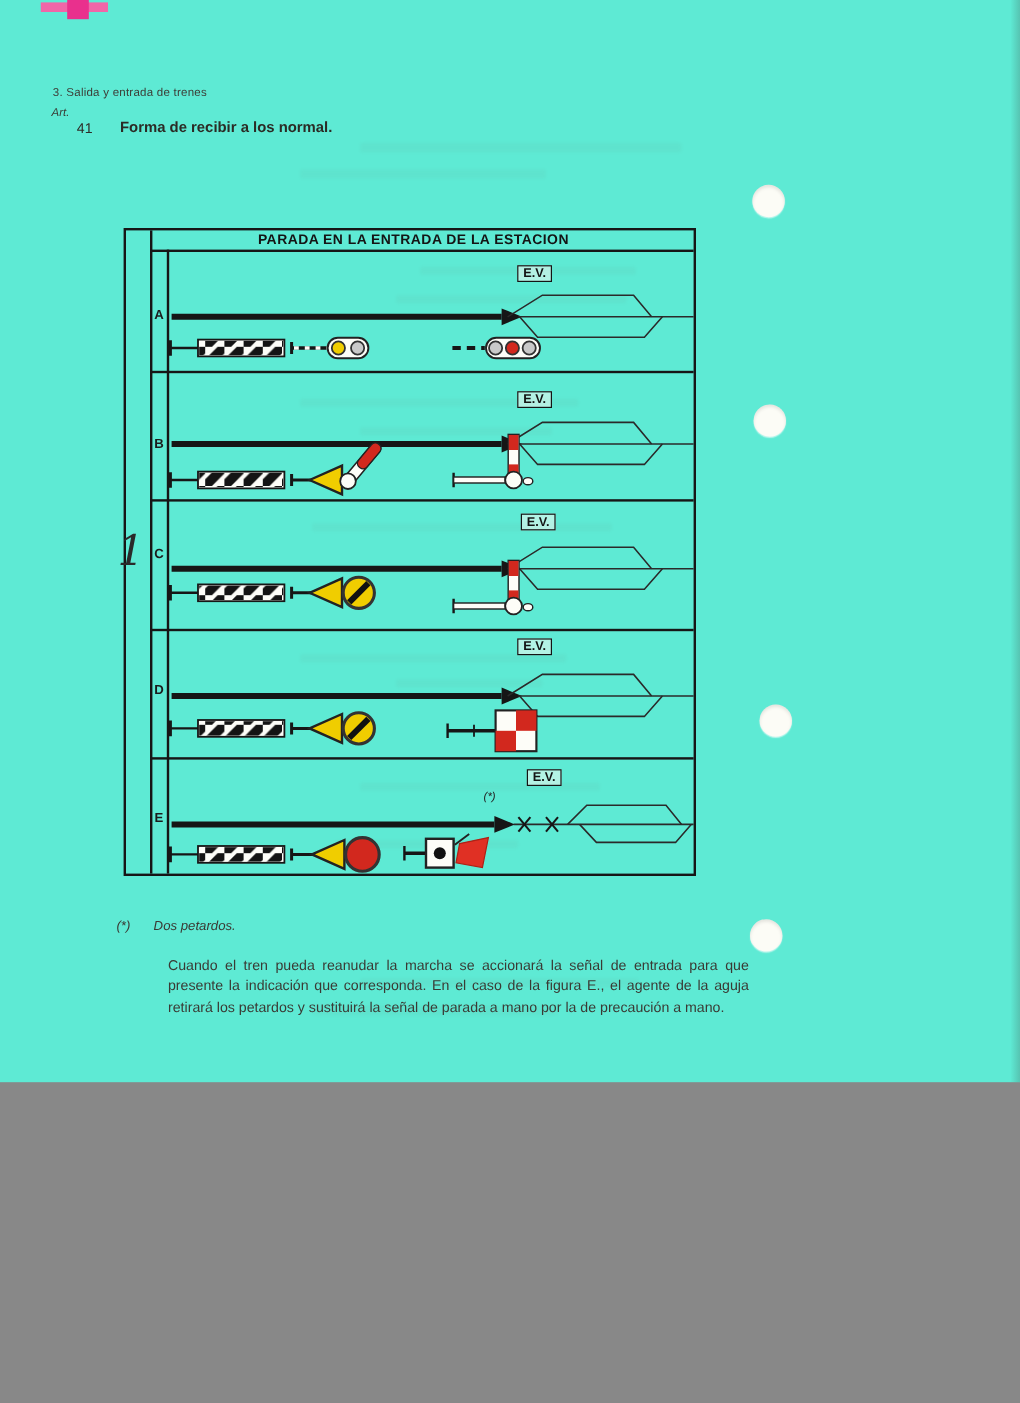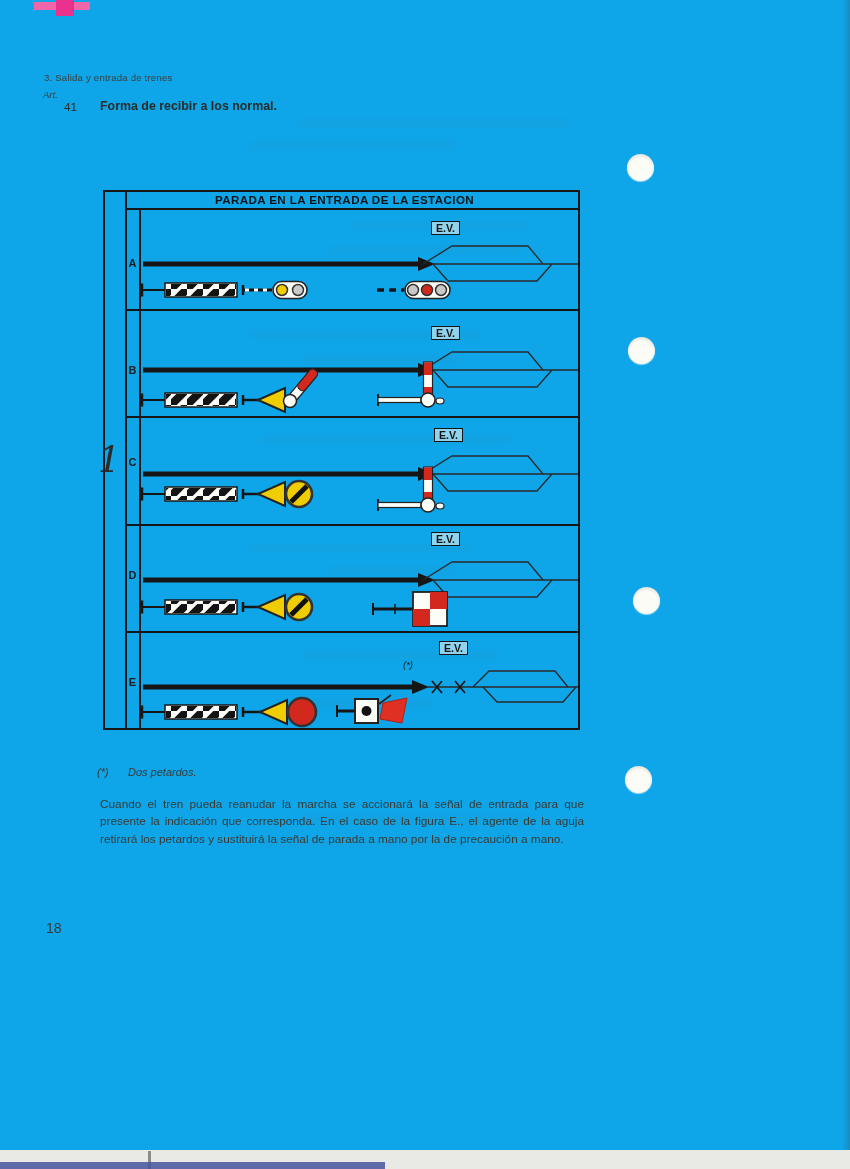--- a/index.html
+++ b/index.html
@@ -1,33 +1,33 @@
 <!DOCTYPE html>
 <html><head>
 <meta charset="utf-8">
 <style>
   html,body{margin:0;padding:0;background:#888;}
-  .sheet{position:relative;width:850px;height:1169px;background:#0ea5e9;overflow:hidden;
+  .sheet{position:relative;width:850px;height:902px;background:#5eead4;overflow:hidden;
          font-family:"Liberation Sans","DejaVu Sans",sans-serif;color:#35352f;}
   .right-strip{position:absolute;left:683px;top:0;width:167px;height:1169px;
 novelty     background:linear-gradient(90deg,#f1f1e7 0,#f9f9f1 14px,#f9f9f1 100%);}
   .hole{position:absolute;width:27px;height:27px;border-radius:50%;background:#fcfcf6;
         box-shadow:inset 0 2px 3px rgba(0,0,0,.10), 0 1px 1px rgba(255,255,255,.6);}
   .edge-shadow{position:absolute;top:0;bottom:0;left:842px;width:8px;
         background:linear-gradient(90deg,rgba(0,0,0,0),rgba(60,60,55,.22));}
   .mark{position:absolute;}
   .ghost{position:absolute;background:#6e7e6e;opacity:.055;filter:blur(1.5px);border-radius:2px;}
   .running-header{position:absolute;left:44px;top:72px;font-size:9.6px;letter-spacing:.2px;color:#3d3d37;}
   .art-label{position:absolute;left:43px;top:89px;font-size:9.5px;font-style:italic;color:#3a3a34;}
   .art-number{position:absolute;left:64px;top:100px;font-size:11.8px;font-weight:normal;color:#2e2e28;}
   .title{position:absolute;left:100px;top:99px;font-size:12.4px;font-weight:bold;color:#2b2b25;}
   .para{position:absolute;left:100px;width:484px;font-size:11.8px;line-height:17.3px;
         text-align:justify;color:#3a3a34;}
   .intro{top:127px;}
-  .closing{top:796px;}
+  .closing{top:796px;margin-left:40px;}
   .footnote{position:absolute;top:766px;font-size:11px;font-style:italic;color:#3a3a34;}
   .fn-marker{left:97px;}
   .fn-text{left:128px;}
   .page-number{position:absolute;left:46px;top:920px;font-size:14px;color:#3a3a34;}
 
   
   .sigtable{position:absolute;left:103px;top:190px;width:477px;height:540px;
             border:2px solid #161616;box-sizing:border-box;}
   .vline{position:absolute;background:#161616;}
   .hline{position:absolute;background:#161616;height:1.8px;left:20px;right:0;}

